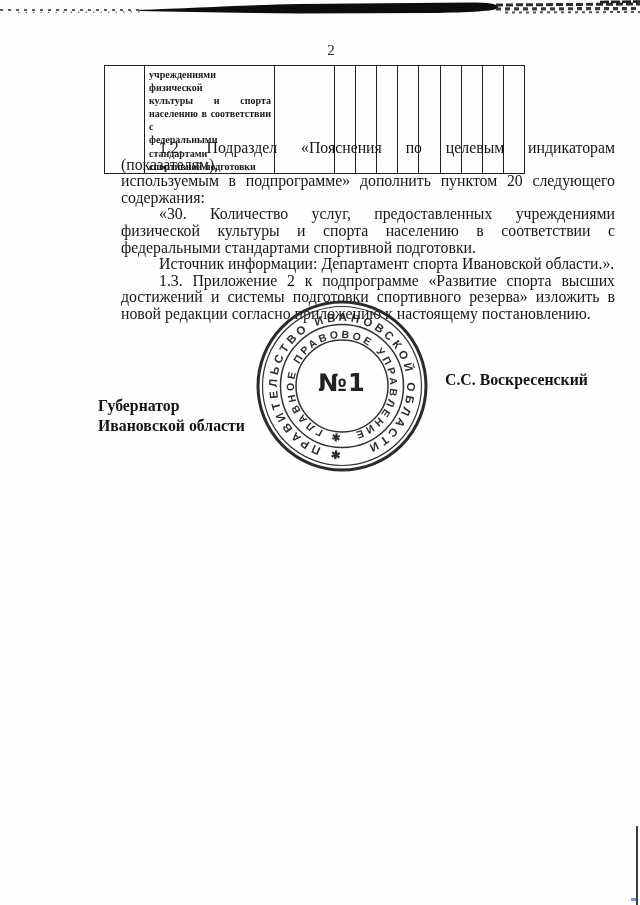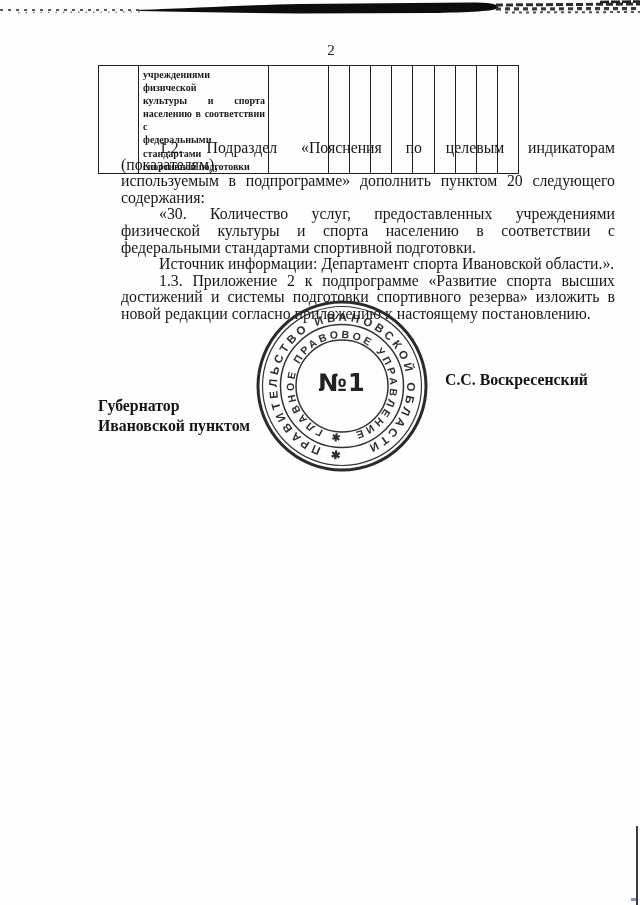--- a/index.html
+++ b/index.html
@@ -7,21 +7,21 @@
     position:relative;width:640px;height:905px;background:#fefefe;
     overflow:hidden;font-family:"Liberation Serif",serif;color:#1c1c1c;
     margin:0 auto;
   }
   
   .scan-top{position:absolute;left:0;top:0;width:640px;height:20px;}
   
   .page-num{position:absolute;left:0;top:42px;width:662px;text-align:center;
     font-size:15px;color:#222;}
   
-  .tbl{position:absolute;left:98px;top:65px;border-collapse:collapse;
+  .tbl{position:absolute;left:104px;top:65px;border-collapse:collapse;
     table-layout:fixed;width:421px;height:69px;border-radius:16px;}
   .tbl td{border:1.6px solid #1f1f1f;vertical-align:top;padding:0;}
   .cell-desc{padding:2px 3px 0 4px !important;}
   .cell-desc .ln{font-size:10px;font-weight:bold;line-height:13.1px;
     color:#1a1a1a;text-align:justify;text-align-last:justify;}
   .cell-desc .ln.last{text-align-last:left;}
   
   .body-text{position:absolute;left:97px;top:140px;width:494px;
     font-size:15.8px;line-height:16.6px;color:#161616;margin-left:24px;}
   .bl{white-space:nowrap;}
@@ -105,21 +105,21 @@
     <div class="bl j">физической культуры и спорта населению в соответствии с</div>
     <div class="bl">федеральными стандартами спортивной подготовки.</div>
     <div class="bl ind">Источник информации: Департамент спорта Ивановской области.».</div>
     <div class="bl j ind">1.3. Приложение 2 к подпрограмме «Развитие спорта высших</div>
     <div class="bl j">достижений и системы подготовки спортивного резерва» изложить в</div>
     <div class="bl">новой редакции согласно приложению к настоящему постановлению.</div>
   </div>
 
   <div class="sig-title">
     <div>Губернатор</div>
-    <div>Ивановской пунктом</div>
+    <div>Ивановской области</div>
   </div>
   <div class="sig-name">С.С. Воскресенский</div>
 
   <div class="stamp">
     <svg width="180" height="180" viewBox="252 296 180 180">
       <defs>
         <path id="outerRing" d="M342,451 A65,65 0 1,1 342,321 A65,65 0 1,1 342,451"></path>
         <path id="innerRing" d="M342,434 A48,48 0 1,1 342,338 A48,48 0 1,1 342,434"></path>
       </defs>
       <circle cx="342" cy="386" r="84" fill="none" stroke="#2b2b2b" stroke-width="3"></circle>

